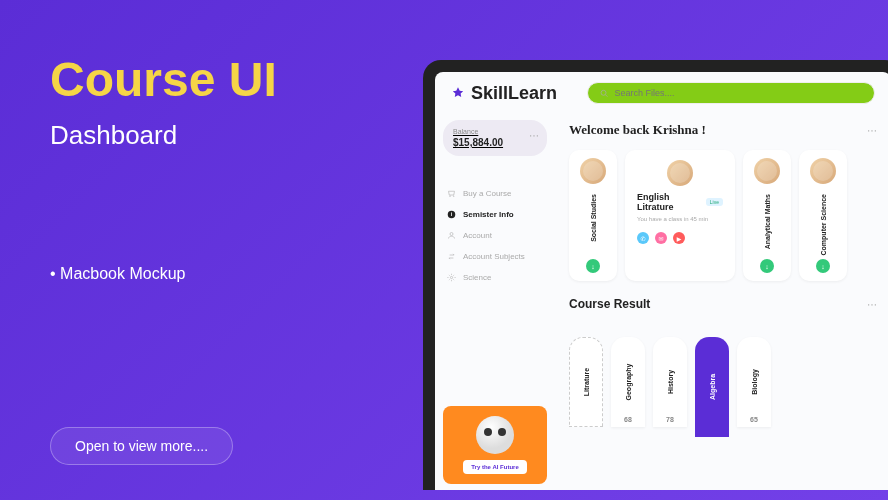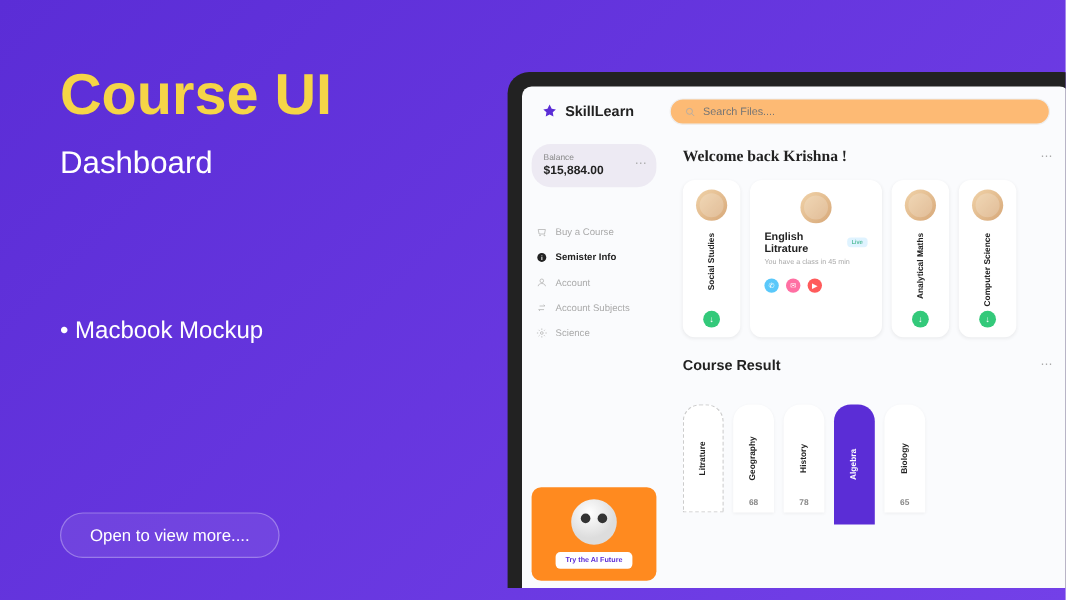--- a/index.html
+++ b/index.html
@@ -3,49 +3,49 @@
 <meta charset="utf-8">
 <style>
 * { margin: 0; padding: 0; box-sizing: border-box; }
 body {
   font-family: -apple-system, BlinkMacSystemFont, 'Segoe UI', sans-serif;
   background: linear-gradient(135deg, #5b2dd6 0%, #7340e8 100%);
   width: 888px; height: 500px; overflow: hidden; position: relative;
 }
 .slide-title { position: absolute; left: 50px; top: 52px; font-size: 48px; font-weight: 700; color: #f5d547; }
 .slide-subtitle { position: absolute; left: 50px; top: 120px; font-size: 26px; font-weight: 400; color: #fff; }
-.slide-bullet { position: absolute; left: 50px; top: 265px; color: #fff; font-size: 20px; }
+.slide-bullet { position: absolute; left: 50px; top: 265px; color: #fff; font-size: 16px; }
 .slide-cta {
   position: absolute; left: 50px; bottom: 35px; padding: 10px 24px;
   border: 1px solid rgba(255,255,255,0.3); border-radius: 22px;
   background: rgba(255,255,255,0.08); color: #fff; font-size: 14px; cursor: pointer;
 }
 
 .laptop {
   position: absolute; right: -15px; top: 60px; width: 480px; height: 430px;
   background: #222; border-radius: 18px 18px 0 0; padding: 12px 12px 0 12px;
 }
 .screen {
   width: 100%; height: 100%; background: #fafbfd; border-radius: 8px 8px 0 0;
   overflow: hidden; display: flex; flex-direction: column;
 }
 .topbar { display: flex; align-items: center; padding: 10px 16px; gap: 30px; }
-.brand { display: flex; align-items: center; gap: 6px; font-weight: 700; font-size: 12px; color: #222; }
+.brand { display: flex; align-items: center; gap: 6px; font-weight: 700; font-size: 18px; color: #222; }
 .brand-logo { width: 14px; height: 14px; }
 .search {
   flex: 1; display: flex; align-items: center; gap: 6px;
-  background: #fdba74; border: 1px solid #eee; border-radius: 16px; padding: 5px 12px;
+  background: #84cc16; border: 1px solid #eee; border-radius: 16px; padding: 5px 12px;
   font-size: 9px; color: #aaa;
 }
 .search input { border: none; outline: none; font-size: 9px; color: #555; width: 100%; background: transparent; }
 
 .body { display: flex; flex: 1; }
 .sidebar { width: 120px; padding: 6px 8px; display: flex; flex-direction: column; gap: 8px; }
 .balance {
-  background: #edeaf3; border-radius: 16px; padding: 8px 10px; position: relative;
+  background: #edeaf3; border-radius: 16px; padding: 8px 10px; position: relative; text-decoration: underline;
 }
 .balance-label { font-size: 7px; color: #888; }
 .balance-value { font-size: 10px; font-weight: 700; color: #222; margin-top: 2px; }
 .balance-dots { position: absolute; right: 8px; top: 10px; font-size: 10px; color: #aaa; }
 .nav { list-style: none; display: flex; flex-direction: column; gap: 2px; margin-top: 20px; }
 .nav-item { display: flex; align-items: center; gap: 7px; padding: 5px 4px; font-size: 8px; color: #aaa; cursor: pointer; border-radius: 4px; }
 .nav-item.active { color: #222; font-weight: 700; }
 .nav-icon { width: 9px; height: 9px; display: flex; align-items: center; justify-content: center; }
 .promo {
   margin-top: auto; background: #ff8a1f; border-radius: 8px; padding: 10px;

